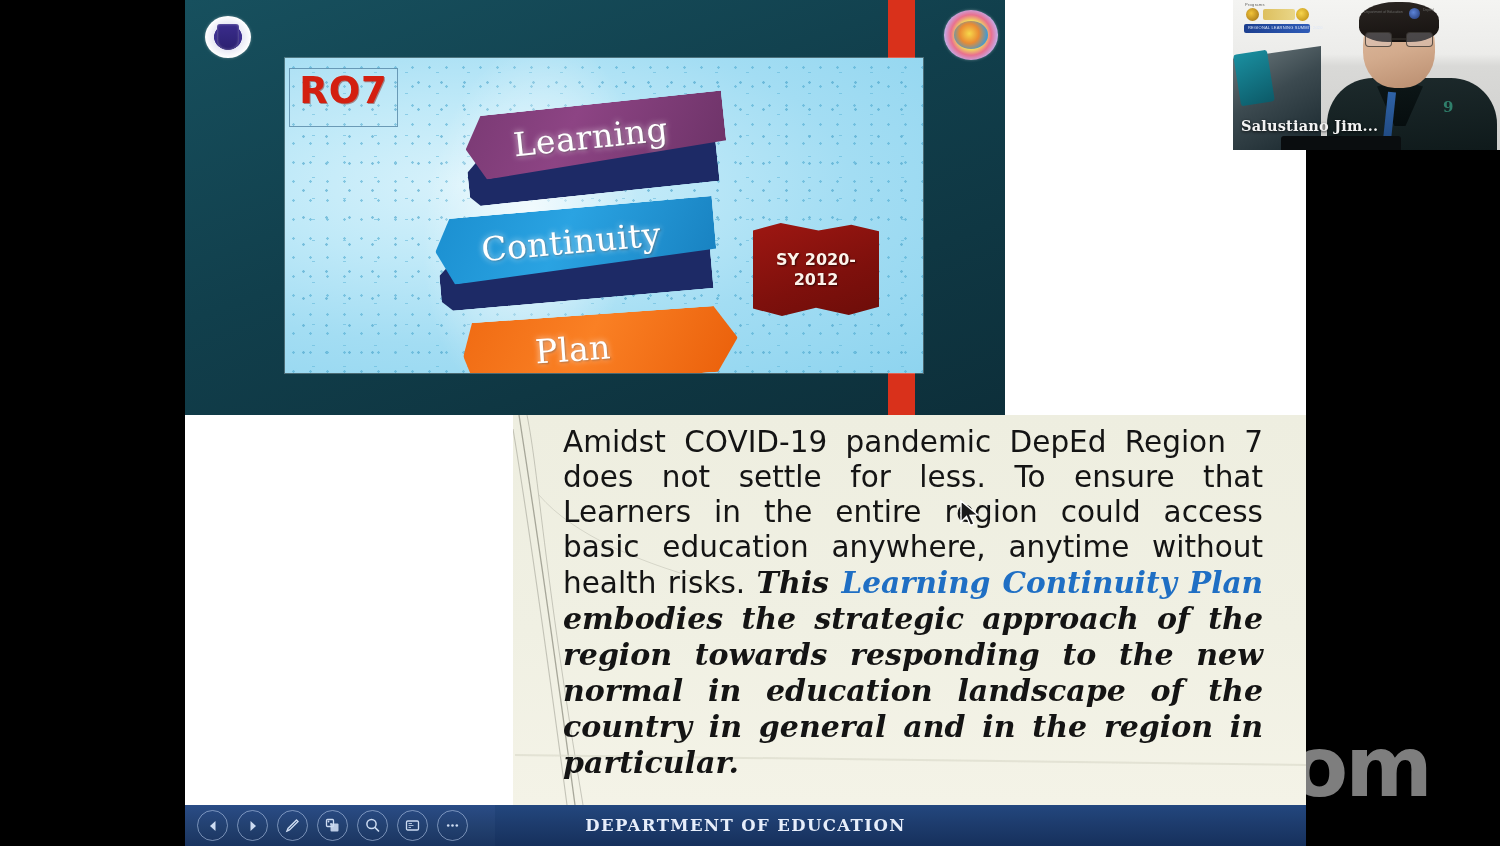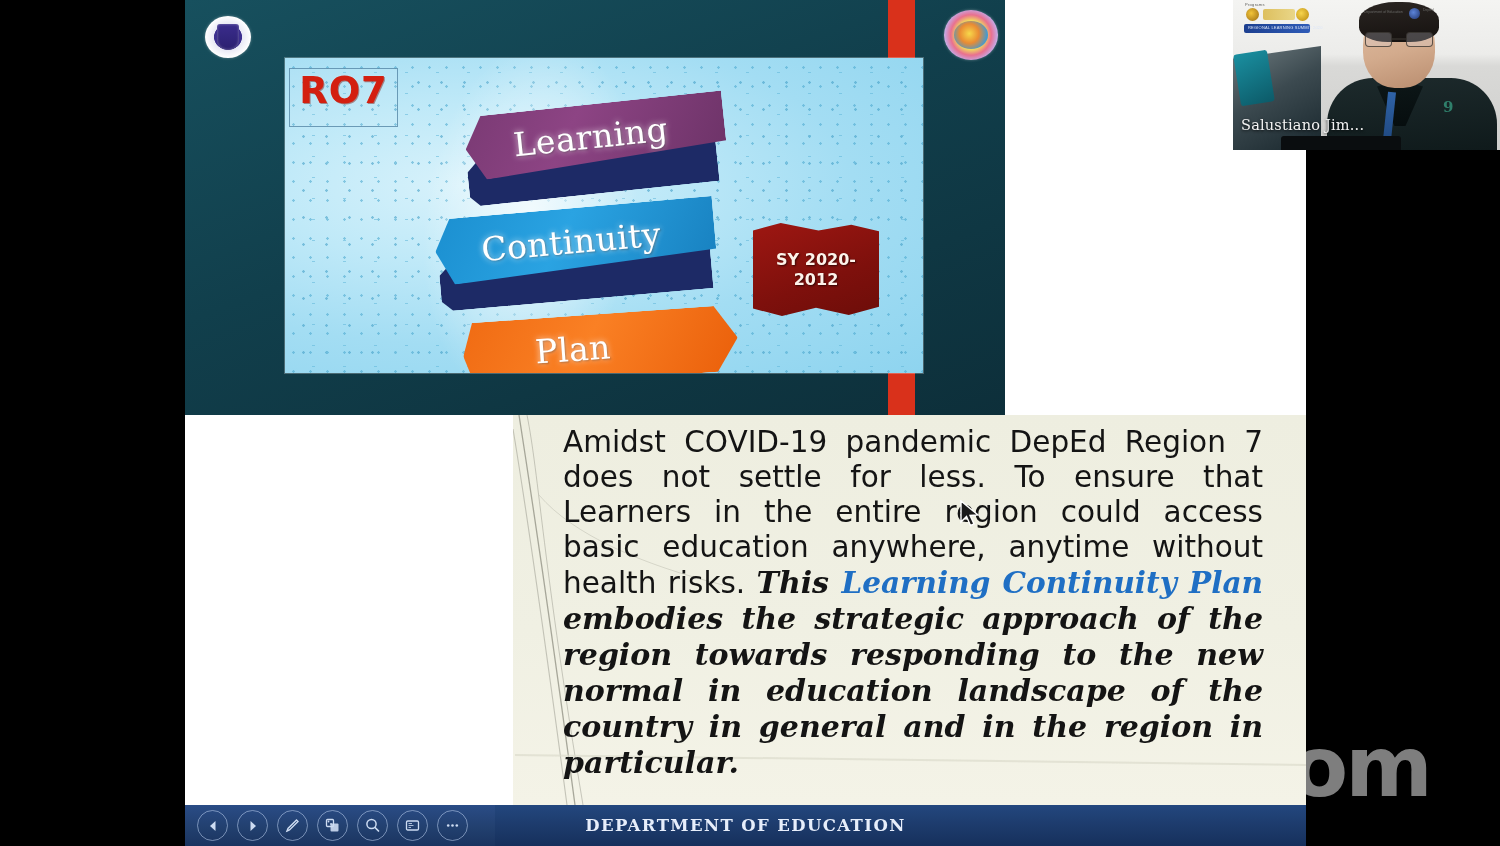--- a/index.html
+++ b/index.html
@@ -323,21 +323,21 @@
     position:absolute; left:131px; top:10px; font-size:3.5px; color:#6a6a68;
   }
   #ov-right-t2 {
     position:absolute; left:190px; top:8px; font-size:3.5px; color:#6a6a68;
   }
   #cam-name-plate {
     position:absolute; left:0; bottom:14px; height:22px;
     display:flex; align-items:center; padding:0 8px;
   }
   #cam-name {
-    color:#f3f3f3; font-size:14.5px; font-weight:400;
+    color:#f3f3f3; font-size:14.5px; font-weight:700;
     font-family:"DejaVu Serif", serif;
     text-shadow: 0 1px 3px rgba(0,0,0,.85);
     letter-spacing:.2px;
   }
 
   
   #zoom-watermark-black {
     position: absolute; left: 1306px; top: 718px;
     font-size: 84px; font-weight: 700; letter-spacing: -3px;
     color: #7e7e7e;

